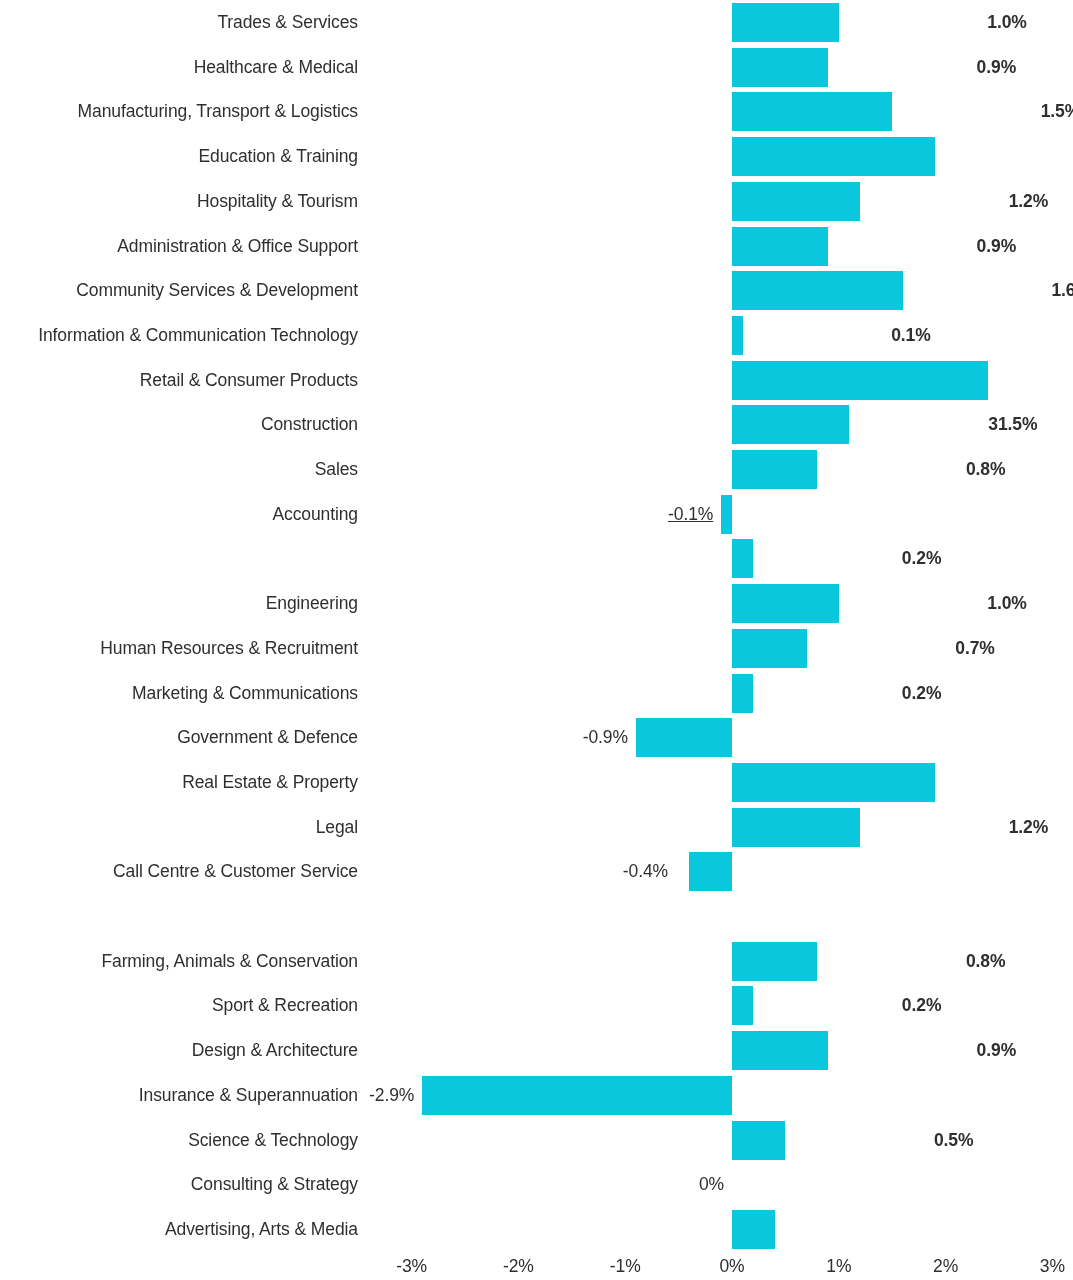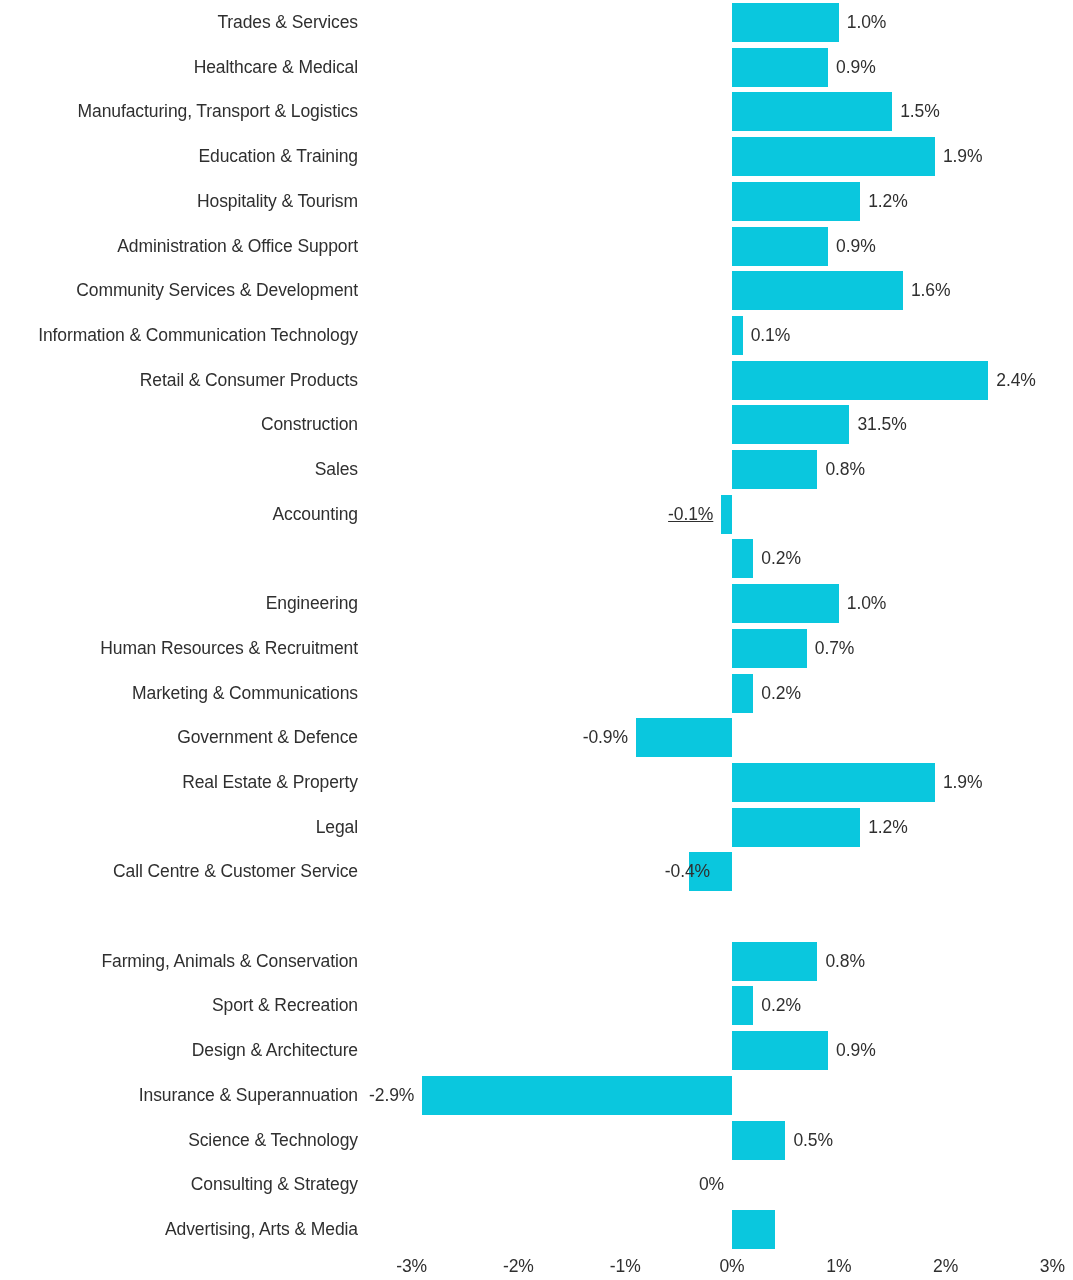--- a/index.html
+++ b/index.html
@@ -53,21 +53,21 @@
   .val-label {
     position: absolute;
     top: 0;
     height: 44.7px;
     line-height: 44.7px;
     font-size: 17.5px;
     color: #2f2f2f;
     white-space: nowrap;
     letter-spacing: -0.1px;
   }
-  .val-label.pos { text-align: left; }
+  .val-label.pos { text-align: right; font-weight: bold; }
   .val-label.neg { text-align: right; }
   .axis {
     position: absolute;
     left: 0;
     top: 1253px;
     width: 1073px;
     height: 27px;
   }
   .tick {
     position: absolute;
@@ -177,21 +177,21 @@
         <div class="val-label pos" style="left: 942.92px; width: 180px;">1.9%</div>
       </div>
       <div class="row" style="top: 804.6px;">
         <div class="cat-label">Legal</div>
         <div class="bar" style="left: 732px; width: 128.16px;"></div>
         <div class="val-label pos" style="left: 868.16px; width: 180px;">1.2%</div>
       </div>
       <div class="row" style="top: 849.3px;">
         <div class="cat-label">Call Centre &amp; Customer Service</div>
         <div class="bar" style="left: 689.28px; width: 42.72px;"></div>
-        <div class="val-label neg" style="left: 530px; width: 180px; text-align: right;">-0.4%</div>
+        <div class="val-label neg" style="left: 488px; width: 180px; text-align: right;">-0.4%</div>
       </div>
       <div class="row" style="top: 938.7px;">
         <div class="cat-label">Farming, Animals &amp; Conservation</div>
         <div class="bar" style="left: 732px; width: 85.44px;"></div>
         <div class="val-label pos" style="left: 825.44px; width: 180px;">0.8%</div>
       </div>
       <div class="row" style="top: 983.4px;">
         <div class="cat-label">Sport &amp; Recreation</div>
         <div class="bar" style="left: 732px; width: 21.36px;"></div>
         <div class="val-label pos" style="left: 761.36px; width: 180px;">0.2%</div>

